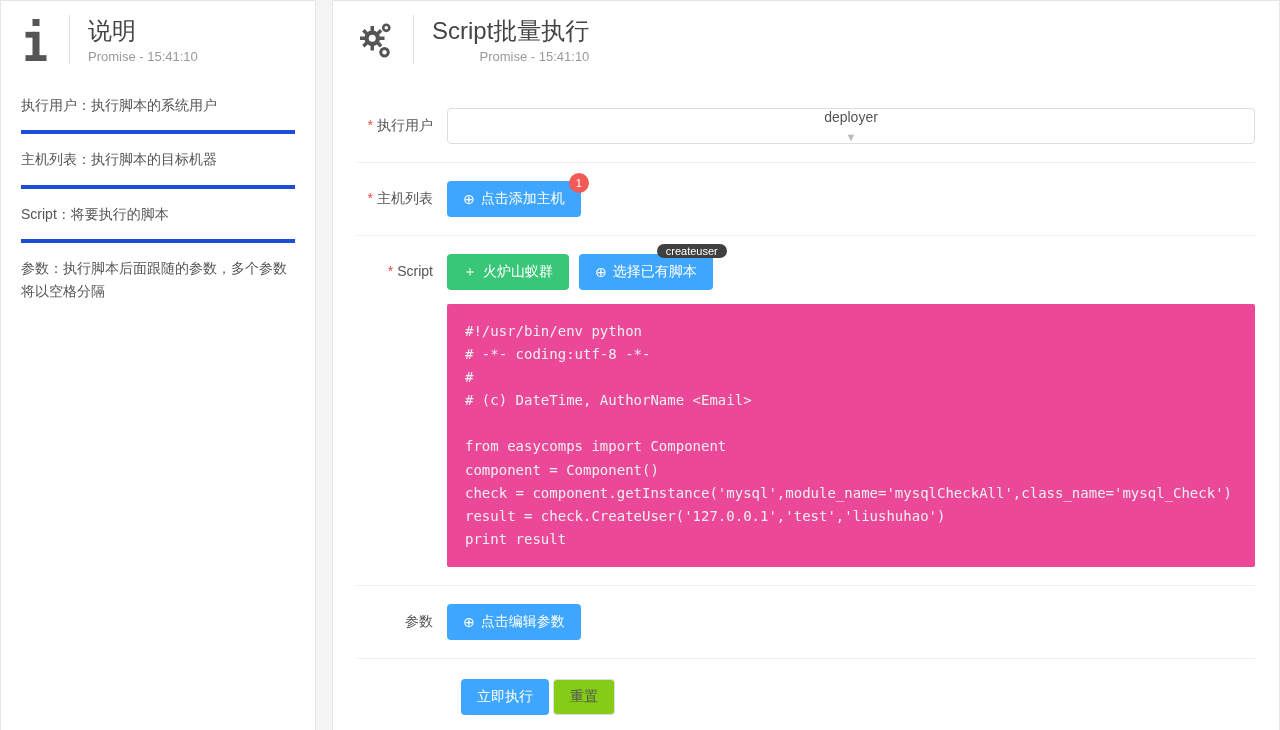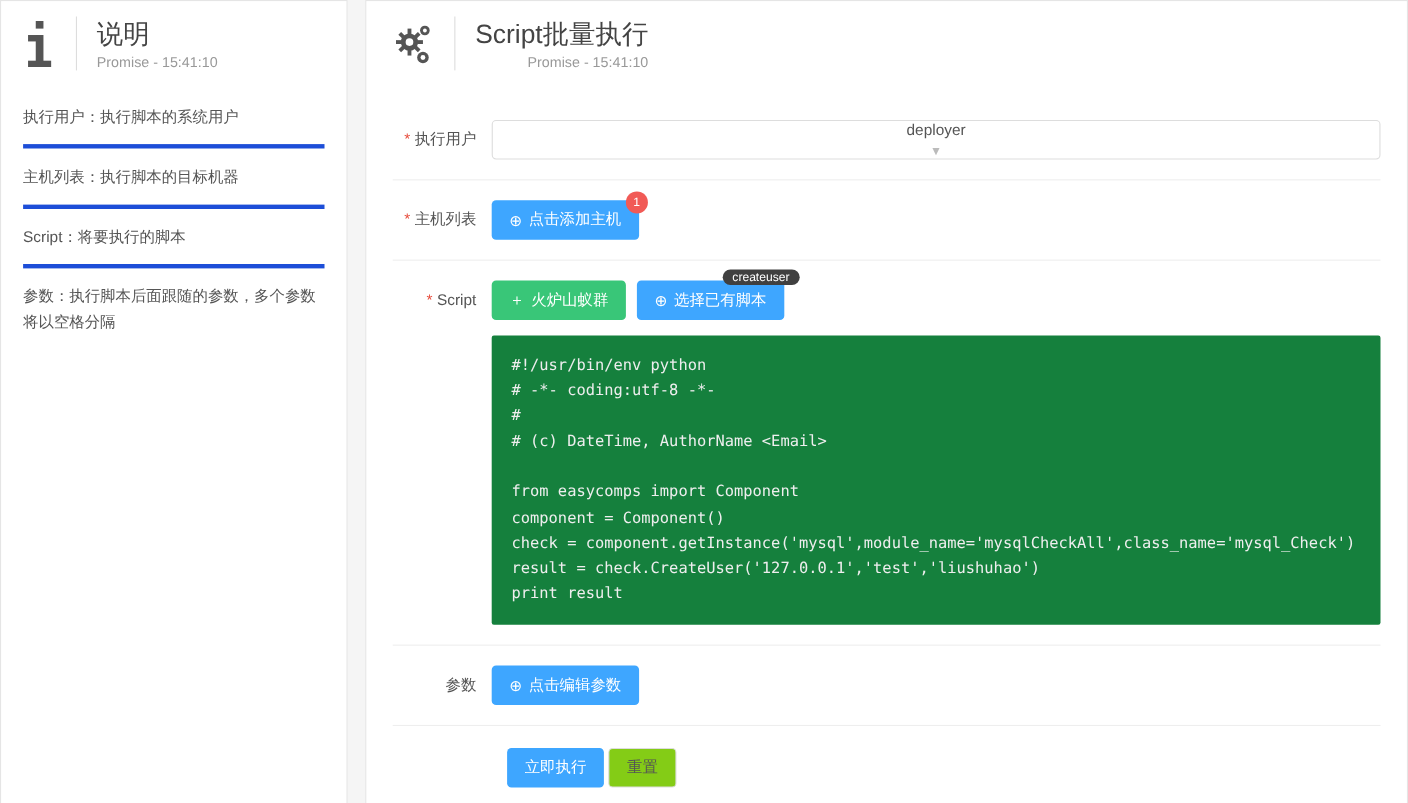--- a/index.html
+++ b/index.html
@@ -31,21 +31,21 @@
 
 .btn { display: inline-flex; align-items: center; gap: 6px; height: 36px; padding: 0 16px; border-radius: 4px; border: none; cursor: pointer; font-size: 14px; position: relative; }
 .btn-blue { background: #3ea6ff; color: #fff; }
 .btn-green { background: #39c678; color: #fff; }
 .btn-default { background: #84cc16; border: 1px solid #ddd; color: #555; }
 .btn .ico { font-size: 14px; }
 
 .badge-num { position: absolute; top: -8px; right: -8px; background: #f15a56; color: #fff; border-radius: 50%; width: 20px; height: 20px; font-size: 11px; display: flex; align-items: center; justify-content: center; }
 .badge-tag { position: absolute; top: -10px; right: -14px; background: #404040; color: #fff; border-radius: 10px; padding: 1px 9px; font-size: 11px; }
 
-.code-block { background: #15803d; color: #eee; padding: 16px 18px; border-radius: 2px; font-family: Menlo, Consolas, monospace; font-size: 14px; line-height: 1.65; white-space: pre-wrap; width: 100%; }
+.code-block { background: #ec4899; color: #eee; padding: 16px 18px; border-radius: 2px; font-family: Menlo, Consolas, monospace; font-size: 14px; line-height: 1.65; white-space: pre-wrap; width: 100%; }
 
 .actions { padding: 20px 0 0 104px; display: flex; gap: 4px; }
 
 .gears-svg { width: 42px; height: 42px; fill: #555; }
 .info-svg { width: 30px; height: 42px; fill: #555; }
 
 .watermark { position: fixed; right: 18px; bottom: 18px; color: rgba(255,255,255,0.55); font-size: 28px; font-weight: 600; font-style: italic; text-shadow: 0 0 8px rgba(0,0,0,0.15); pointer-events: none; display:flex; align-items:center; gap:6px;}
 .watermark .wm-ico { width:34px; height:34px; border-radius:50%; background:rgba(255,255,255,0.4); display:inline-block;}
 </style>
 </head>

